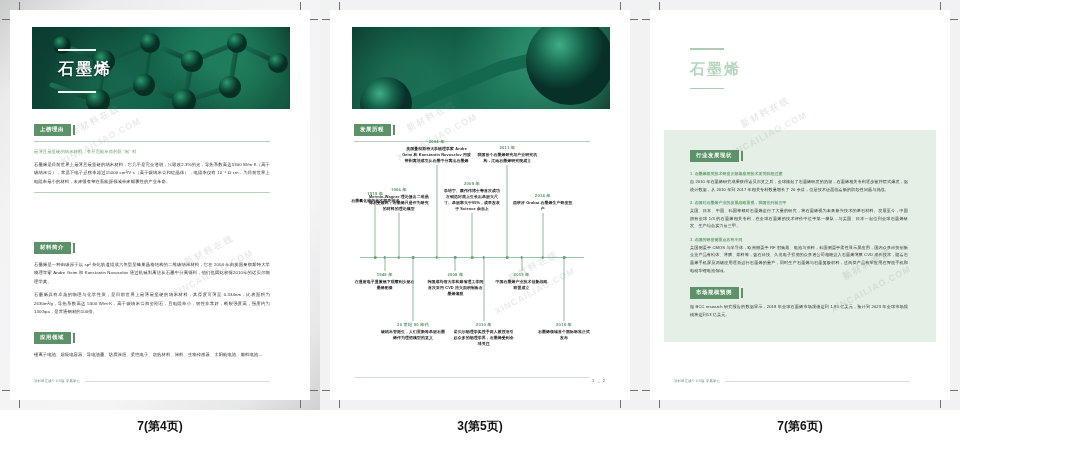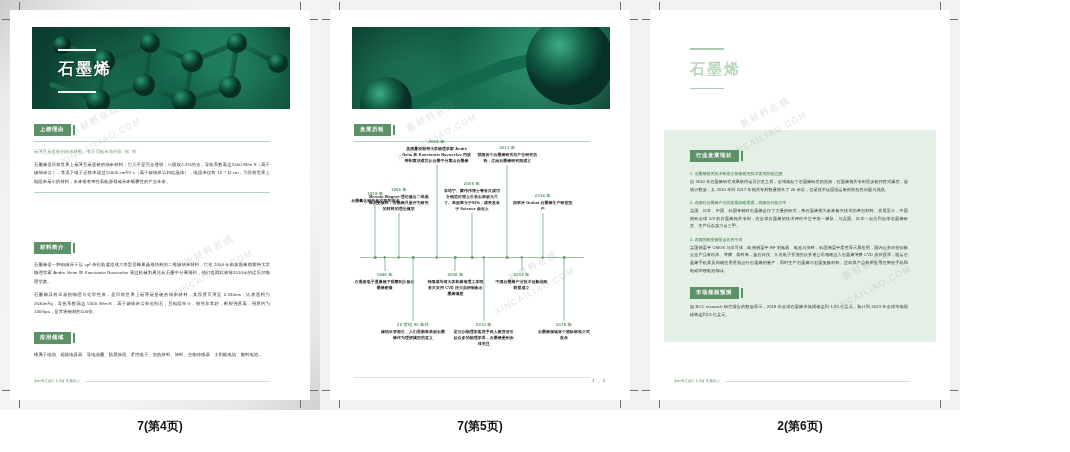--- a/index.html
+++ b/index.html
@@ -371,21 +371,21 @@
 
         <div class="footline2"></div>
         <div class="pageno">1 _ 2</div>
 
         <span class="wm cn" style="left:74px;top:100px;">新材料在线</span>
         <span class="wm en" style="left:62px;top:122px;">XINCAILIAO.COM</span>
         <span class="wm cn" style="left:176px;top:250px;">新材料在线</span>
         <span class="wm en" style="left:160px;top:276px;">XINCAILIAO.COM</span>
       </div>
     </div>
-    <div class="caption">7(第5页)</div>
+    <div class="caption">3(第5页)</div>
   </div>
 
   <div class="page-slot">
     <div class="board plain">
       <div class="cmark cm-tl">
           <span class="h"></span>
           <span class="v"></span>
         </div>
       <div class="cmark cm-tr">
           <span class="h"></span>
@@ -431,16 +431,16 @@
           <span class="ftxt">新材料在线®  4.0版 专题研究</span>
           <span class="fline"></span>
         </div>
 
         <span class="wm cn" style="left:88px;top:96px;">新材料在线</span>
         <span class="wm en" style="left:72px;top:120px;">XINCAILIAO.COM</span>
         <span class="wm cn" style="left:190px;top:248px;">新材料在线</span>
         <span class="wm en" style="left:176px;top:274px;">XINCAILIAO.COM</span>
       </div>
     </div>
-    <div class="caption">2(第6页)</div>
+    <div class="caption">7(第6页)</div>
   </div>
 
 </div>
 
 </body></html>

